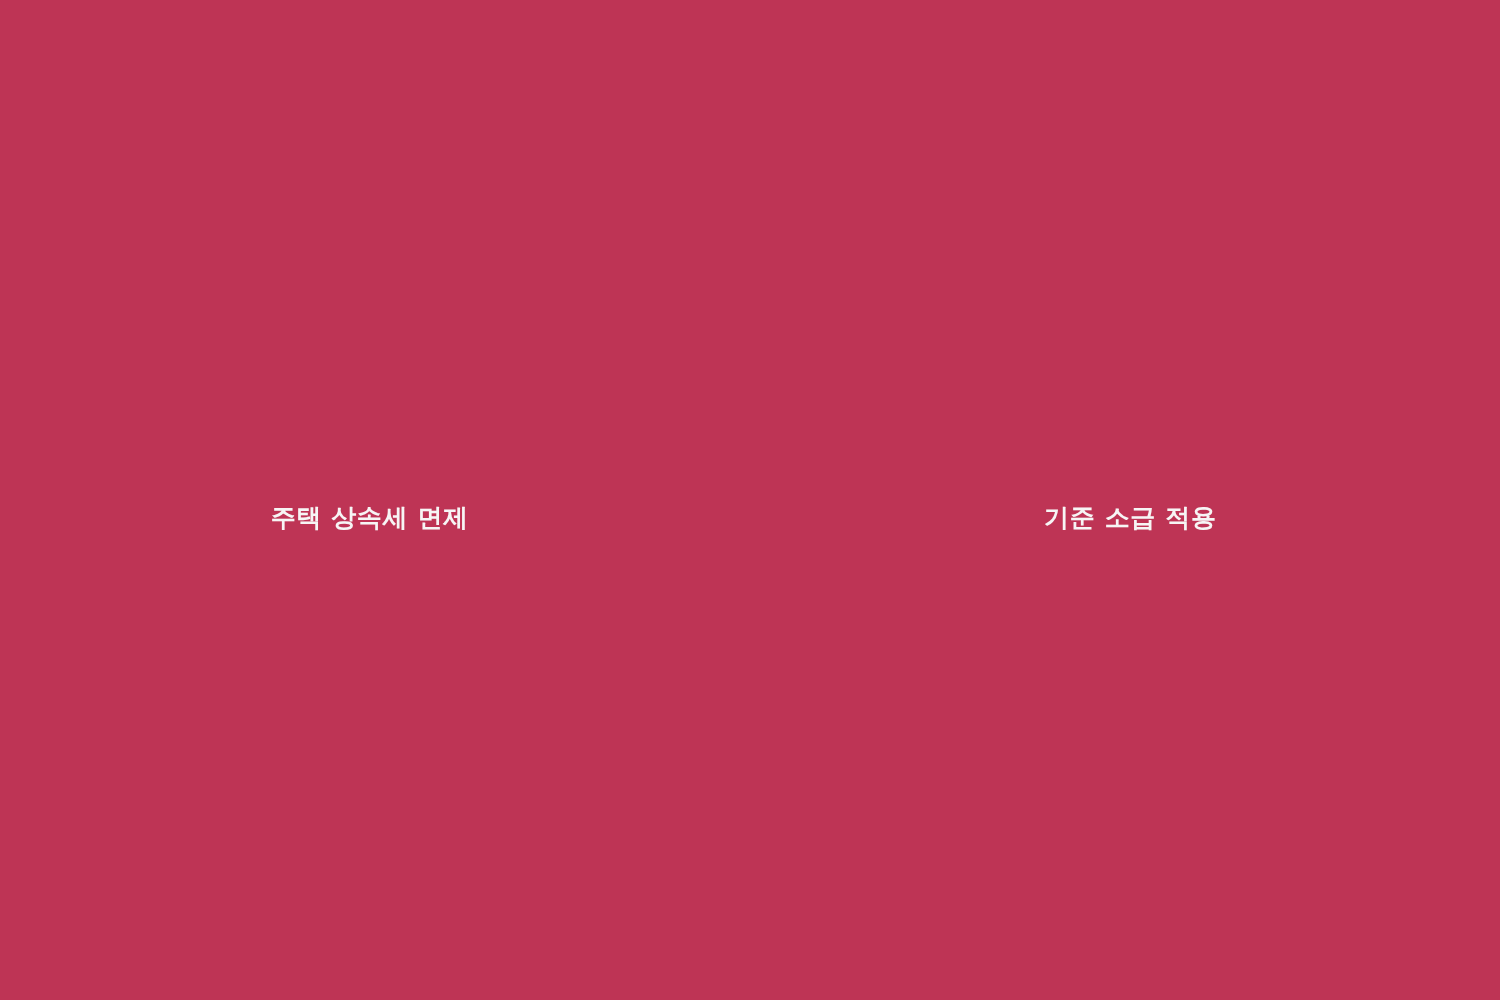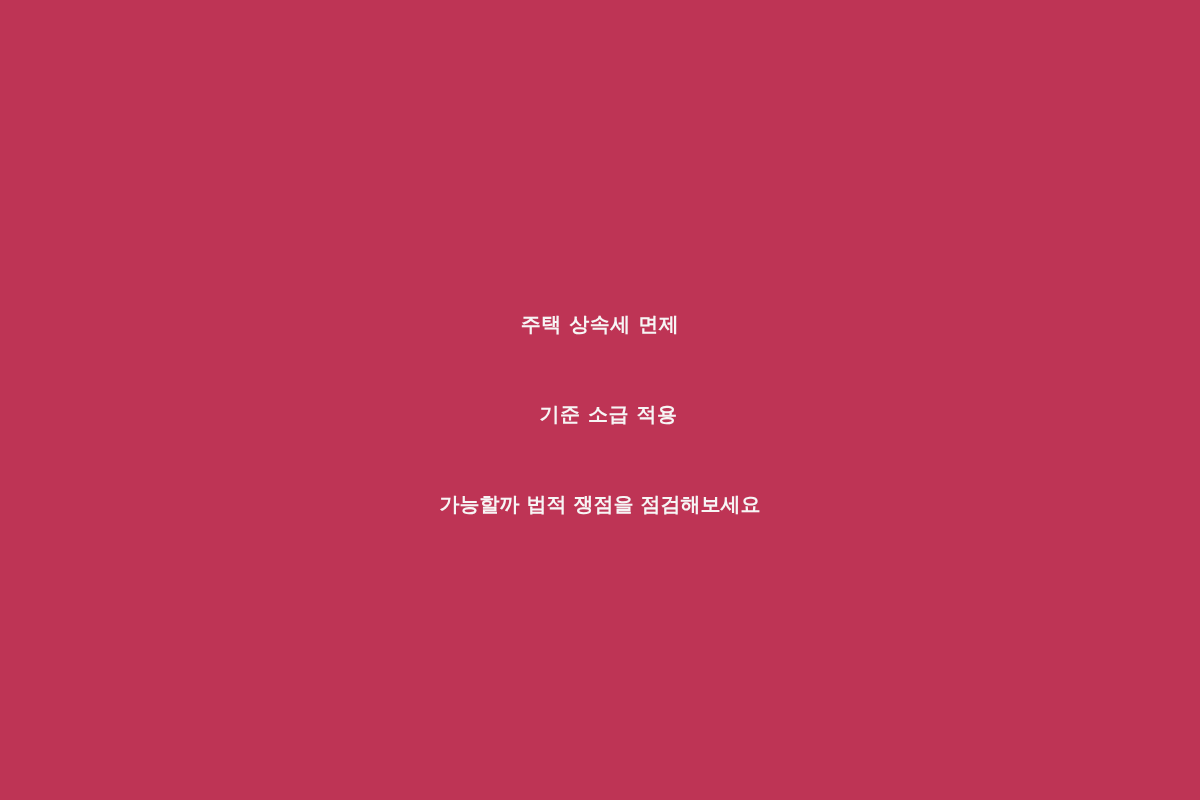--- a/index.html
+++ b/index.html
@@ -22,21 +22,21 @@
     box-sizing: border-box;
     display: flex;
     flex-direction: column;
     align-items: center;
     justify-content: center;
     
   }
 
   #headline {
     display: flex;
-    flex-direction: column;
+    flex-direction: row;
     align-items: center;
     justify-content: center;
     width: 100%;
     text-align: center;
     
     margin-top: 28px;
   }
 
   .headline-line {
     display: block;
@@ -61,17 +61,16 @@
 <body>
 
 <div id="card" style="background-color: rgb(190, 52, 85);">
 
   <div id="headline" style="color: rgb(247, 245, 245); text-align: center;">
 
     <span class="headline-line" style="font-size: 20px;">주택 상속세 면제</span>
 
     <span class="headline-line" style="font-size: 20px; margin-left: 17px;">기준 소급 적용</span>
 
-    <span class="headline-line line-wide" style="font-size: 20px;">가능할까 법적 쟁점을 점검해보세요</span>
 
   </div>
 
 </div>
 
 </body></html>

